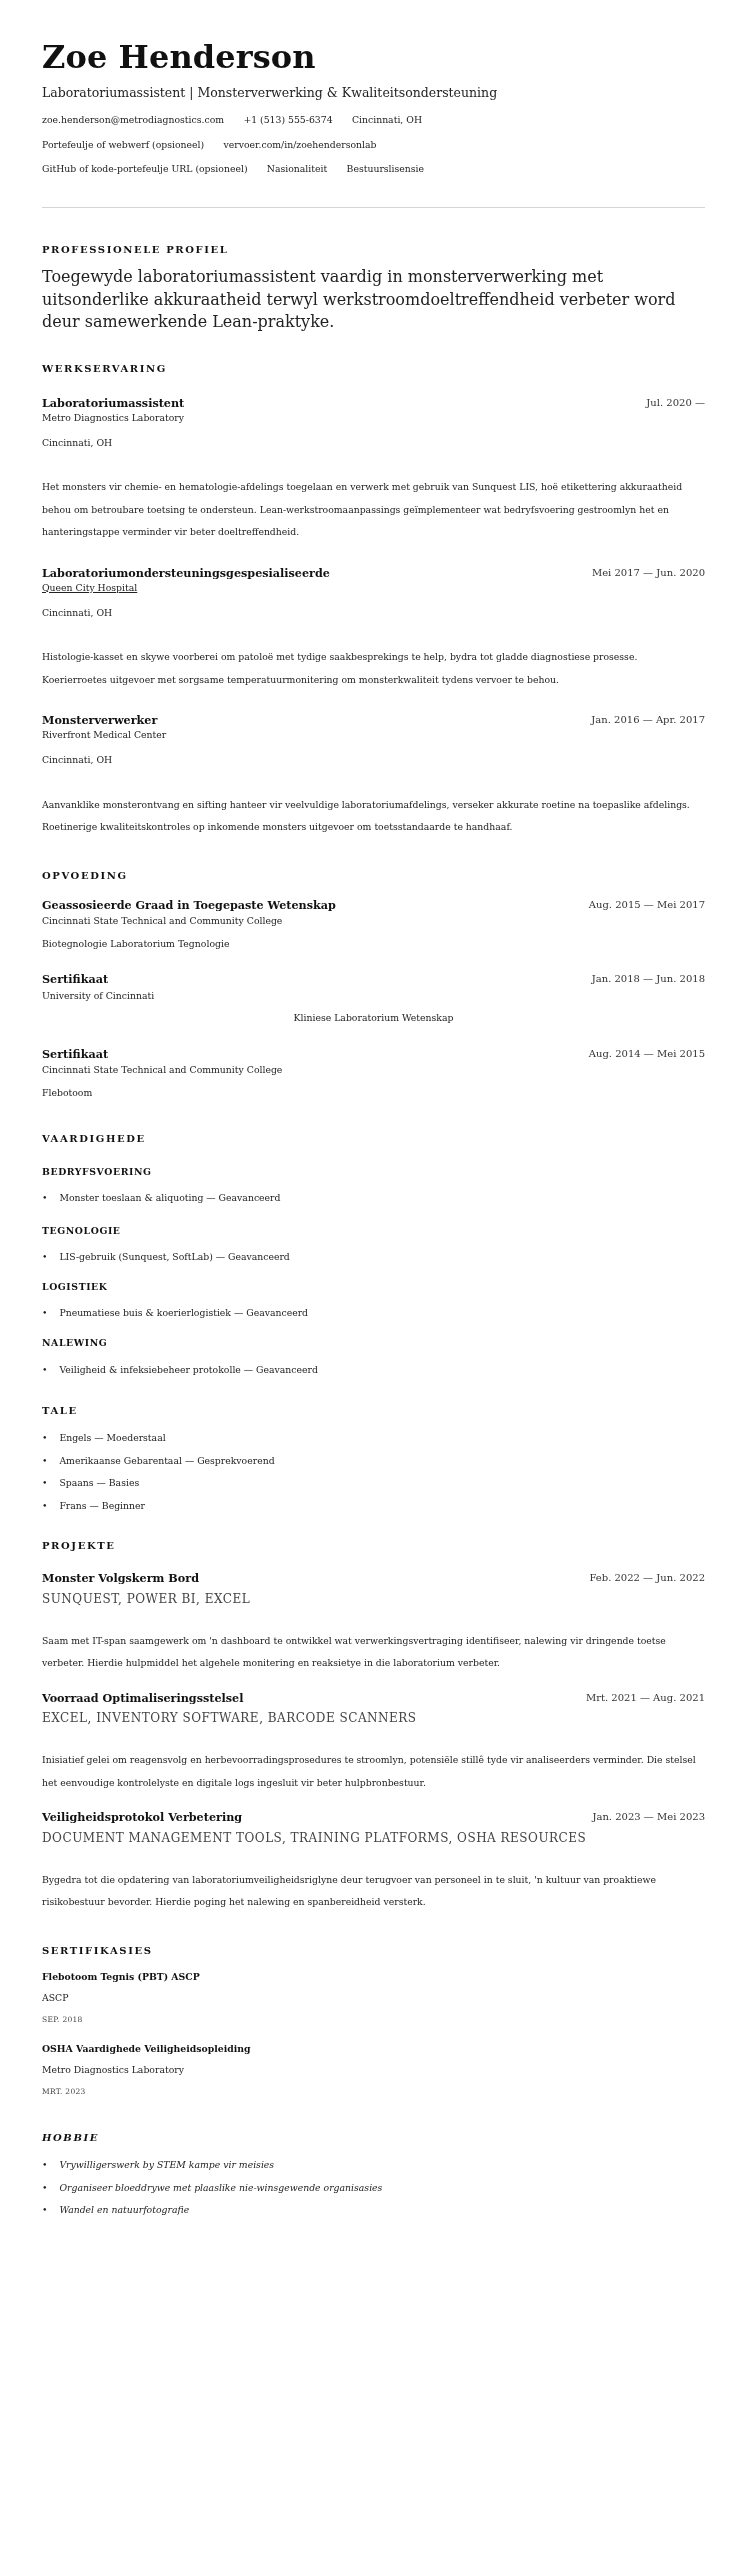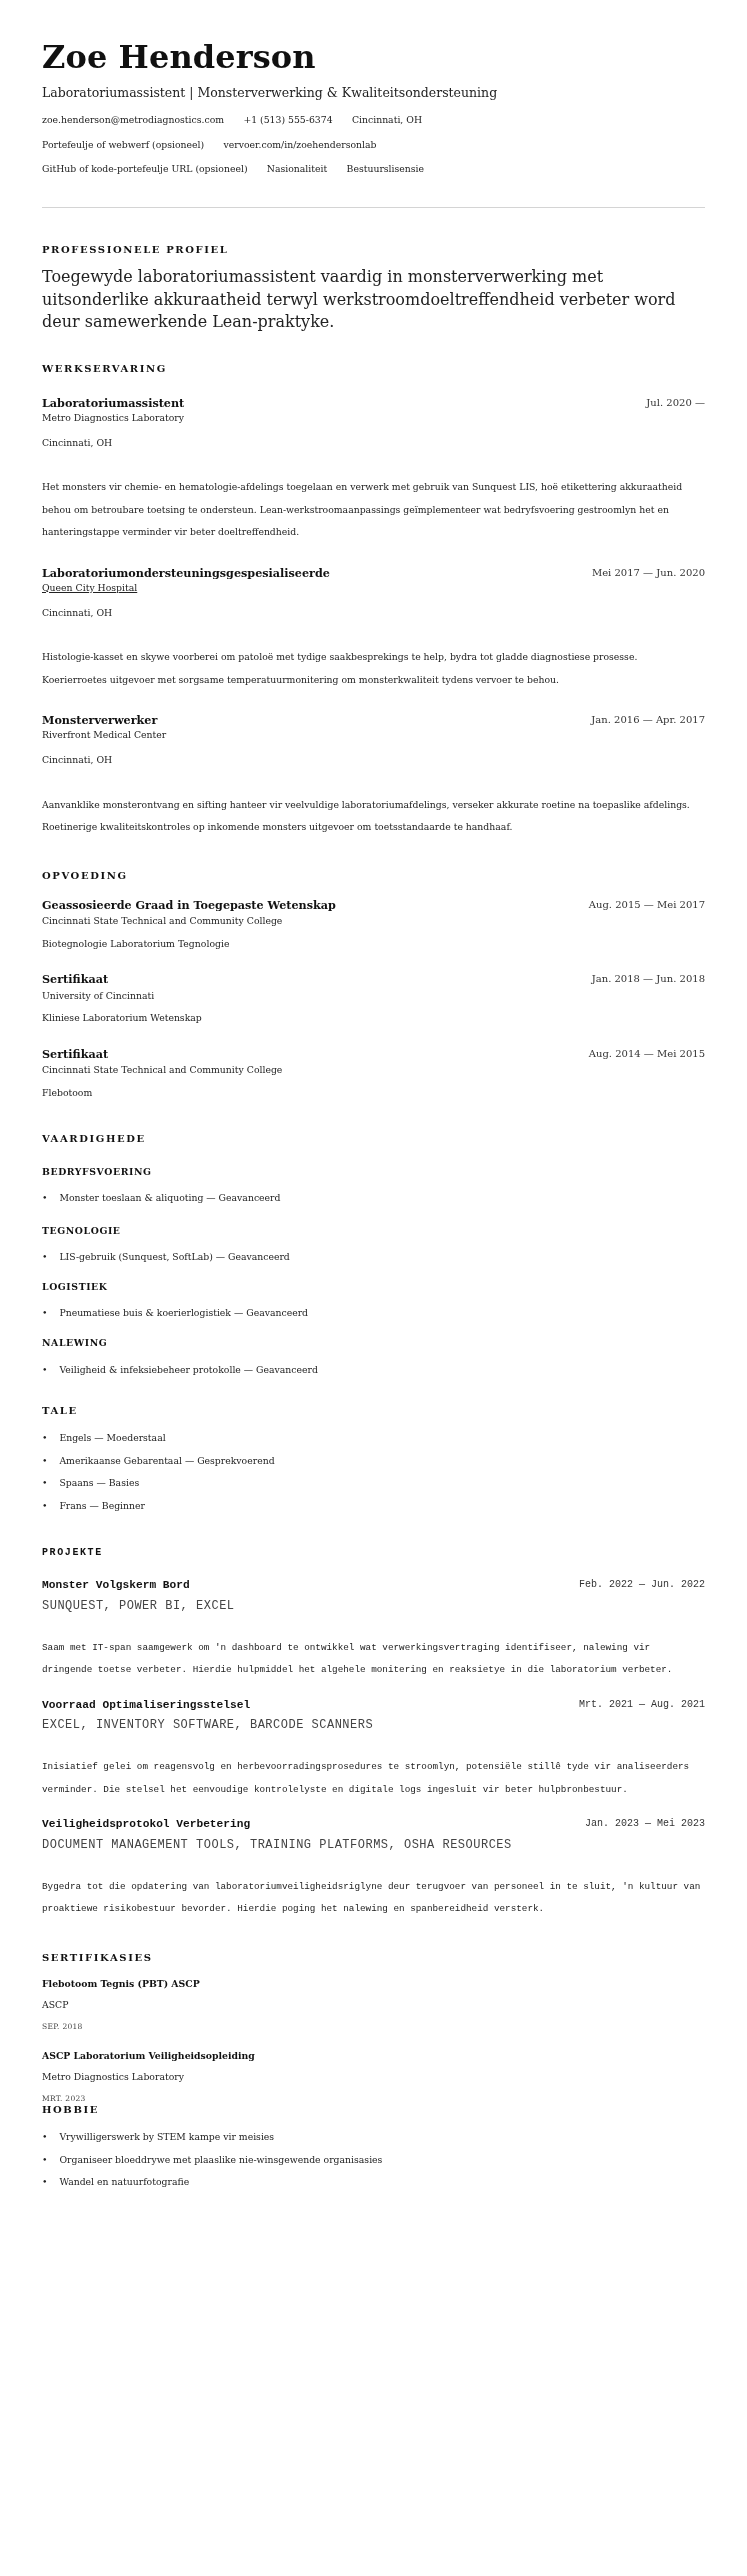--- a/index.html
+++ b/index.html
@@ -119,21 +119,21 @@
       <div class="entry-sub" style="margin-top:2.5px;">Cincinnati State Technical and Community College</div>
       <div class="entry-sub" style="margin-top:10px;">Biotegnologie Laboratorium Tegnologie</div>
     </div>
 
     <div class="entry" style="margin-top:21px;">
       <div class="entry-head">
         <span class="entry-title">Sertifikaat</span>
         <span class="entry-date">Jan. 2018 — Jun. 2018</span>
       </div>
       <div class="entry-sub" style="margin-top:2.5px;">University of Cincinnati</div>
-      <div class="entry-sub" style="margin-top:10px;">Kliniese Laboratorium Wetenskap</div>
+      <div class="entry-sub" style="margin-top:10px;text-align:center;">Kliniese Laboratorium Wetenskap</div>
     </div>
 
     <div class="entry" style="margin-top:21px;">
       <div class="entry-head">
         <span class="entry-title">Sertifikaat</span>
         <span class="entry-date">Aug. 2014 — Mei 2015</span>
       </div>
       <div class="entry-sub" style="margin-top:2.5px;">Cincinnati State Technical and Community College</div>
       <div class="entry-sub" style="margin-top:10px;">Flebotoom</div>
     </div>
@@ -171,21 +171,21 @@
   <section style="margin-top:29px;">
     <h2 class="section-title">Tale</h2>
     <ul class="bullets" style="margin-top:16px;">
       <li style="margin-bottom:10px;">Engels — Moederstaal</li>
       <li style="margin-bottom:10px;">Amerikaanse Gebarentaal — Gesprekvoerend</li>
       <li style="margin-bottom:10px;">Spaans — Basies</li>
       <li>Frans — Beginner</li>
     </ul>
   </section>
 
-  <section style="margin-top:35px;font-family:Liberation Mono, monospace;">
+  <section style="margin-top:28px;">
     <h2 class="section-title">Projekte</h2>
 
     <div class="entry" style="margin-top:18.7px;">
       <div class="entry-head">
         <span class="entry-title">Monster Volgskerm Bord</span>
         <span class="entry-date">Feb. 2022 — Jun. 2022</span>
       </div>
       <div class="techs" style="margin-top:7.5px;">Sunquest, Power BI, Excel</div>
       <p class="entry-desc" style="margin-top:25px;">Saam met IT-span saamgewerk om 'n dashboard te ontwikkel wat verwerkingsvertraging identifiseer, nalewing vir dringende toetse verbeter. Hierdie hulpmiddel het algehele monitering en reaksietye in die laboratorium verbeter.</p>
     </div>
@@ -211,27 +211,27 @@
 
   <section style="margin-top:31px;">
     <h2 class="section-title">Sertifikasies</h2>
 
     <div style="margin-top:15px;">
       <div class="cert-title">Flebotoom Tegnis (PBT) ASCP</div>
       <div class="cert-issuer" style="margin-top:8.7px;">ASCP</div>
       <div class="cert-date" style="margin-top:10px;">Sep. 2018</div>
     </div>
     <div style="margin-top:18.7px;">
-      <div class="cert-title">ASCP Laboratorium Veiligheidsopleiding</div>
+      <div class="cert-title">OSHA Vaardighede Veiligheidsopleiding</div>
       <div class="cert-issuer" style="margin-top:8.7px;">Metro Diagnostics Laboratory</div>
       <div class="cert-date" style="margin-top:10px;">Mrt. 2023</div>
     </div>
   </section>
 
-  <section style="">
+  <section style="margin-top:35px;font-style:italic;">
     <h2 class="section-title">Hobbie</h2>
     <ul class="bullets" style="margin-top:16px;">
       <li style="margin-bottom:10px;">Vrywilligerswerk by STEM kampe vir meisies</li>
       <li style="margin-bottom:10px;">Organiseer bloeddrywe met plaaslike nie-winsgewende organisasies</li>
       <li>Wandel en natuurfotografie</li>
     </ul>
   </section>
 
 </div>
 

